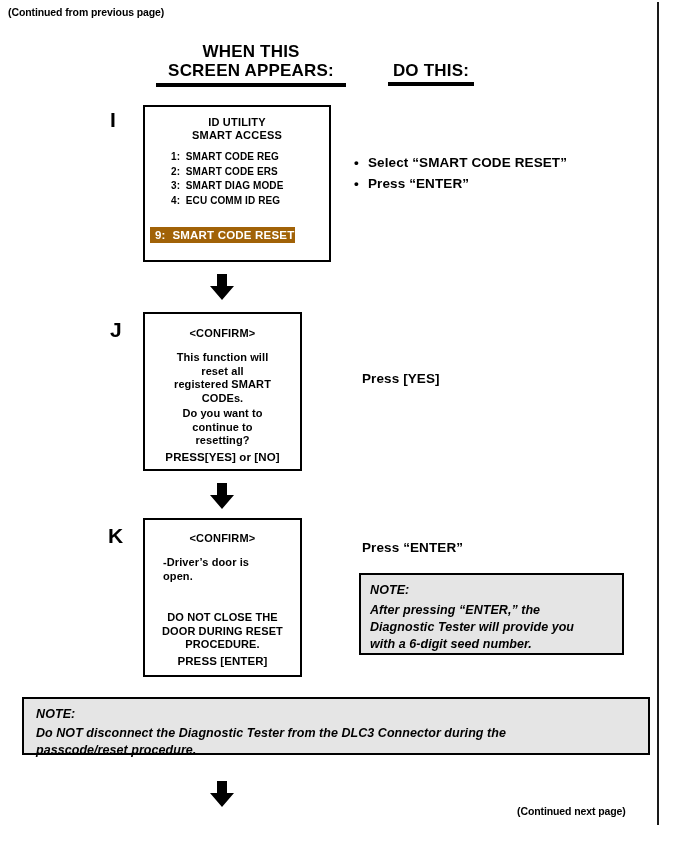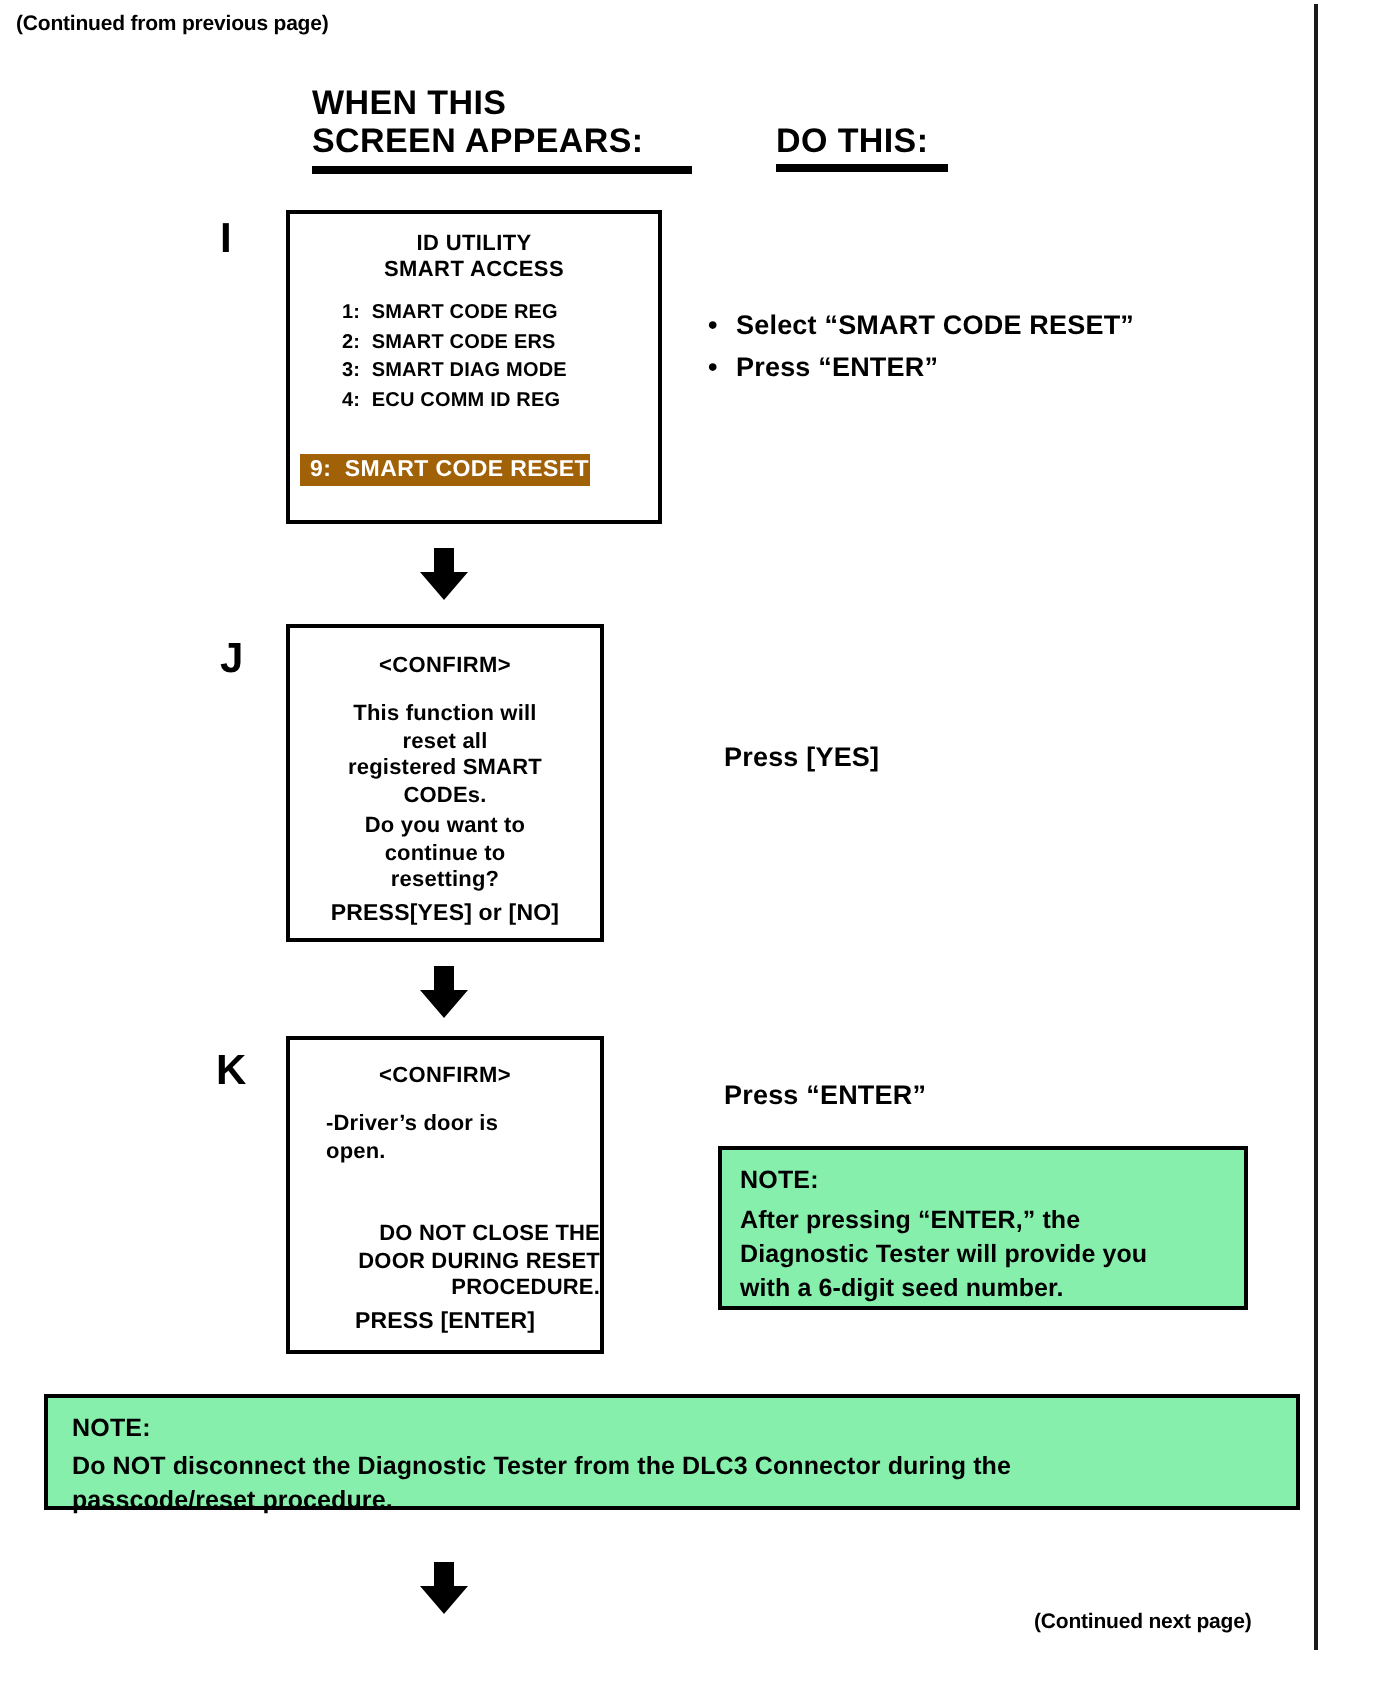--- a/index.html
+++ b/index.html
@@ -53,34 +53,34 @@
   .col-head {
     font-size: 17px;
     font-weight: bold;
     letter-spacing: 0.2px;
     line-height: 19px;
   }
   .head-left {
     left: 156px;
     top: 42px;
     width: 190px;
-    text-align: left;
+    text-align: center;
   }
   .head-left .rule-under {
     display: block;
     height: 3.5px;
     background: #000;
     margin: 3px auto 0 auto;
     width: 100%;
   }
   .head-right {
     left: 388px;
     top: 61px;
     width: 86px;
-    text-align: left;
+    text-align: center;
   }
   .head-right .rule-under {
     display: block;
     height: 3.5px;
     background: #000;
     margin: 2px auto 0 auto;
     width: 100%;
   }
 
   
@@ -168,22 +168,23 @@
   .instr-text {
     font-size: 13.5px;
     font-weight: bold;
     letter-spacing: 0.1px;
     white-space: nowrap;
   }
 
   
   .note-box {
     border: 2.5px solid #000;
-    background: #86efac;
+    background: #e5e5e5;
     box-sizing: border-box;
+    font-style: italic;
   }
   .note-label {
     font-size: 12.5px;
     font-weight: bold;
     letter-spacing: 0.1px;
   }
   .note-body {
     font-size: 12.5px;
     font-weight: bold;
     line-height: 17px;
@@ -281,21 +282,21 @@
 
   <div class="abs screen-box" style="left:143px; top:518px; width:159px; height:159px;">
     <div class="screen-inner">
       <div class="abs scr-title" style="left:0; top:12px; width:100%;">&lt;CONFIRM&gt;</div>
 
       <div class="abs scr-para-left" style="left:18px; top:36px;">
         <span>-Driver’s door is</span><br>
         <span> open.</span>
       </div>
 
-      <div class="abs scr-para" style="left:0; top:91px; width:100%;text-align:right;">
+      <div class="abs scr-para" style="left:0; top:91px; width:100%;">
         <span>DO NOT CLOSE THE</span><br>
         <span>DOOR DURING RESET</span><br>
         <span>PROCEDURE.</span>
       </div>
 
       <div class="abs scr-para" style="left:0; top:135px; width:100%; font-size:11.5px;">PRESS [ENTER]</div>
     </div>
   </div>
 
   <div class="abs instr-text" style="left:362px; top:540px;">Press “ENTER”</div>

